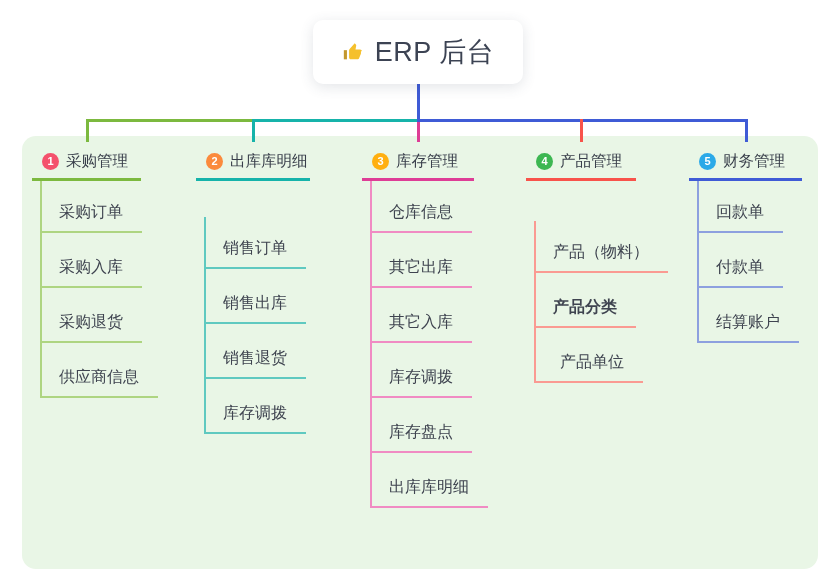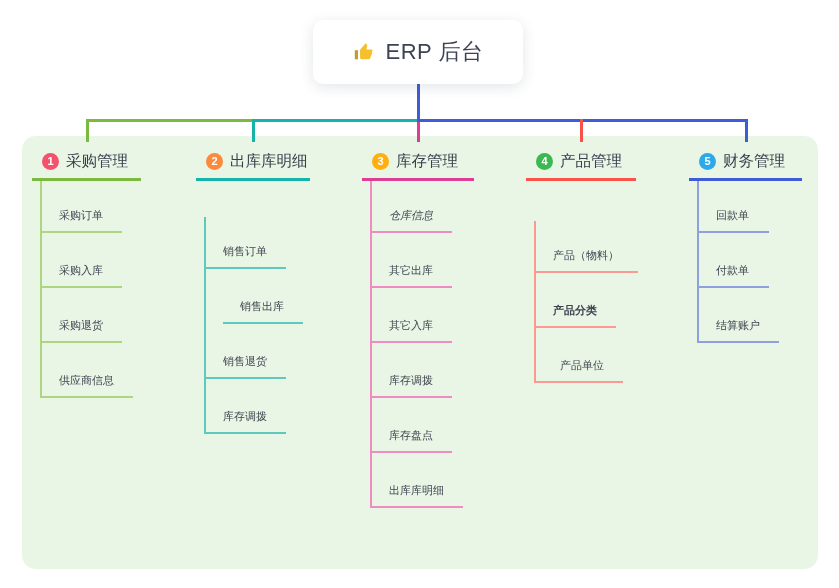--- a/index.html
+++ b/index.html
@@ -12,21 +12,21 @@
     position:absolute; left:22px; top:136px; width:796px; height:433px;
     border-radius:14px; background:#e9f6e6;
   }
   
   #root-node {
     position:absolute; left:313px; top:20px; width:210px; height:64px;
     background:#ffffff; border-radius:10px;
     box-shadow:0 3px 14px rgba(60,70,90,0.14);
     display:flex; align-items:center; justify-content:center; gap:11px;
   }
-  #root-node .root-label { font-size:22px; color:#3c4353; letter-spacing:0.5px; }
+  #root-node .root-label { font-size:27px; color:#3c4353; letter-spacing:0.5px; }
   .tu-icon { width:22px; height:22px; display:block; }
 
   
   .h-line, .v-line { position:absolute; }
   .h-line { height:3px; }
   .v-line { width:3px; }
 
   
   .branch { position:absolute; top:146px; }
   .branch-header {
@@ -37,21 +37,21 @@
     width:17px; height:17px; border-radius:50%; color:#ffffff;
     font-size:11px; font-weight:bold; line-height:17px; text-align:center;
     flex:0 0 auto;
   }
   .branch-title { font-size:15.5px; color:#383e4a; white-space:nowrap; }
   .children { margin-left:8px; }
   .child-row {
     width:fit-content; min-width:70px; height:55px; box-sizing:border-box;
     display:flex; align-items:flex-end; white-space:nowrap;
     padding:0 19px 8px 17px;
-    font-size:11px; color:#3f4450;
+    font-size:16px; color:#3f4450;
   }
   .child-row:first-child { height:52px; }
 </style>
 </head>
 <body>
 
 <div id="canvas">
   <div id="panel"></div>
 
   <div id="connectors">
@@ -87,32 +87,32 @@
           <div class="child-row" style="border-bottom: 2px solid rgb(174, 213, 129);">供应商信息</div>
         </div>
       </div>
       <div class="branch" style="left: 196px;">
         <div class="branch-header" style="width: 114px; border-bottom: 3px solid rgb(22, 179, 170);">
           <span class="badge" style="background: rgb(251, 138, 60);">2</span>
           <span class="branch-title">出库库明细</span>
         </div>
         <div class="children" style="border-left: 2px solid rgb(95, 201, 192);">
           <div class="child-row" style="border-bottom: 2px solid rgb(95, 201, 192); margin-top: 36px;">销售订单</div>
-          <div class="child-row" style="border-bottom: 2px solid rgb(95, 201, 192); margin-left: 17px;">销售出库</div>
+          <div class="child-row" style="border-bottom: 2px solid rgb(95, 201, 192);">销售出库</div>
           <div class="child-row" style="border-bottom: 2px solid rgb(95, 201, 192);">销售退货</div>
           <div class="child-row" style="border-bottom: 2px solid rgb(95, 201, 192);">库存调拨</div>
         </div>
       </div>
       <div class="branch" style="left: 362px;">
         <div class="branch-header" style="width: 112px; border-bottom: 3px solid rgb(222, 61, 150);">
           <span class="badge" style="background: rgb(255, 175, 15);">3</span>
           <span class="branch-title">库存管理</span>
         </div>
         <div class="children" style="border-left: 2px solid rgb(240, 139, 195);">
-          <div class="child-row" style="border-bottom: 2px solid rgb(240, 139, 195); font-style: italic;">仓库信息</div>
+          <div class="child-row" style="border-bottom: 2px solid rgb(240, 139, 195);">仓库信息</div>
           <div class="child-row" style="border-bottom: 2px solid rgb(240, 139, 195);">其它出库</div>
           <div class="child-row" style="border-bottom: 2px solid rgb(240, 139, 195);">其它入库</div>
           <div class="child-row" style="border-bottom: 2px solid rgb(240, 139, 195);">库存调拨</div>
           <div class="child-row" style="border-bottom: 2px solid rgb(240, 139, 195);">库存盘点</div>
           <div class="child-row" style="border-bottom: 2px solid rgb(240, 139, 195);">出库库明细</div>
         </div>
       </div>
       <div class="branch" style="left: 526px;">
         <div class="branch-header" style="width: 110px; border-bottom: 3px solid rgb(248, 83, 75);">
           <span class="badge" style="background: rgb(61, 183, 82);">4</span>

